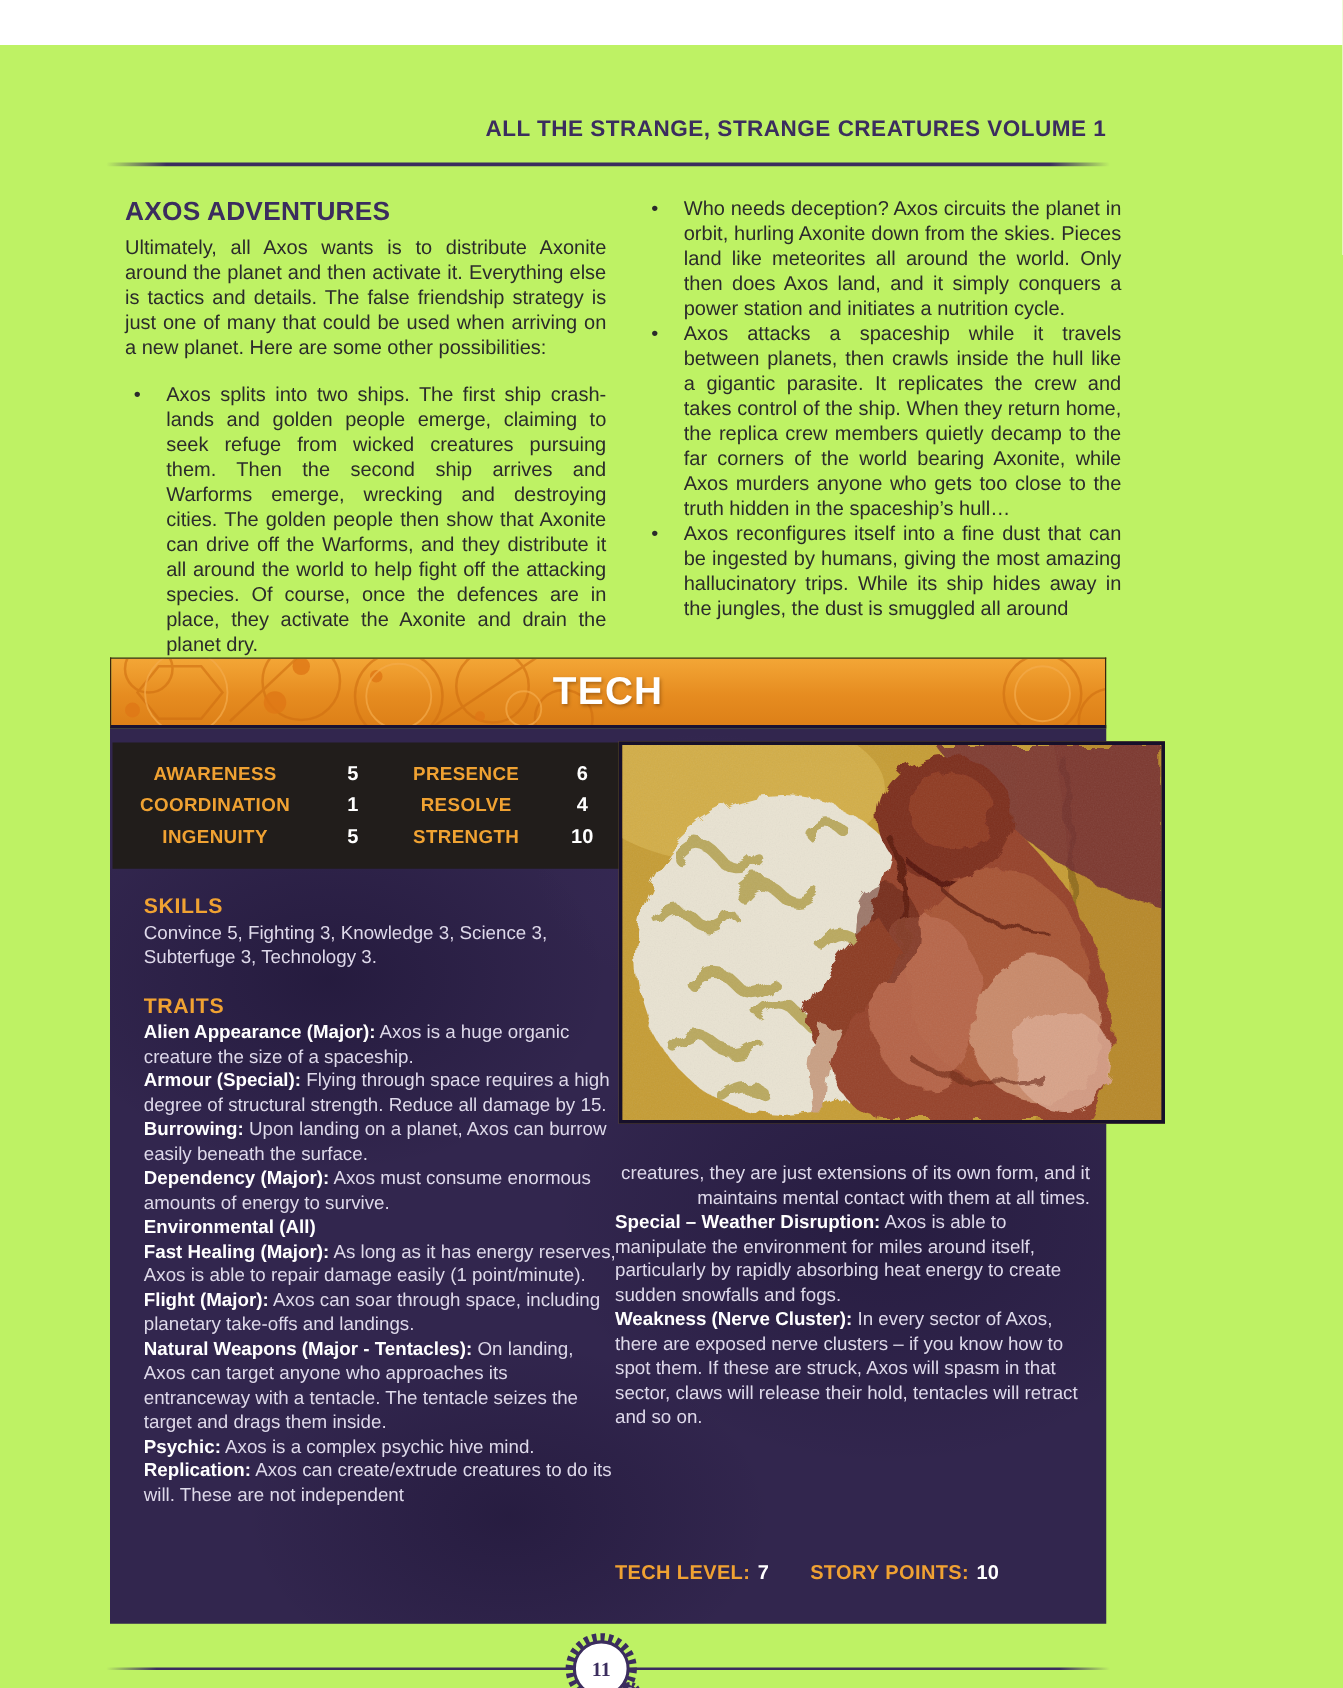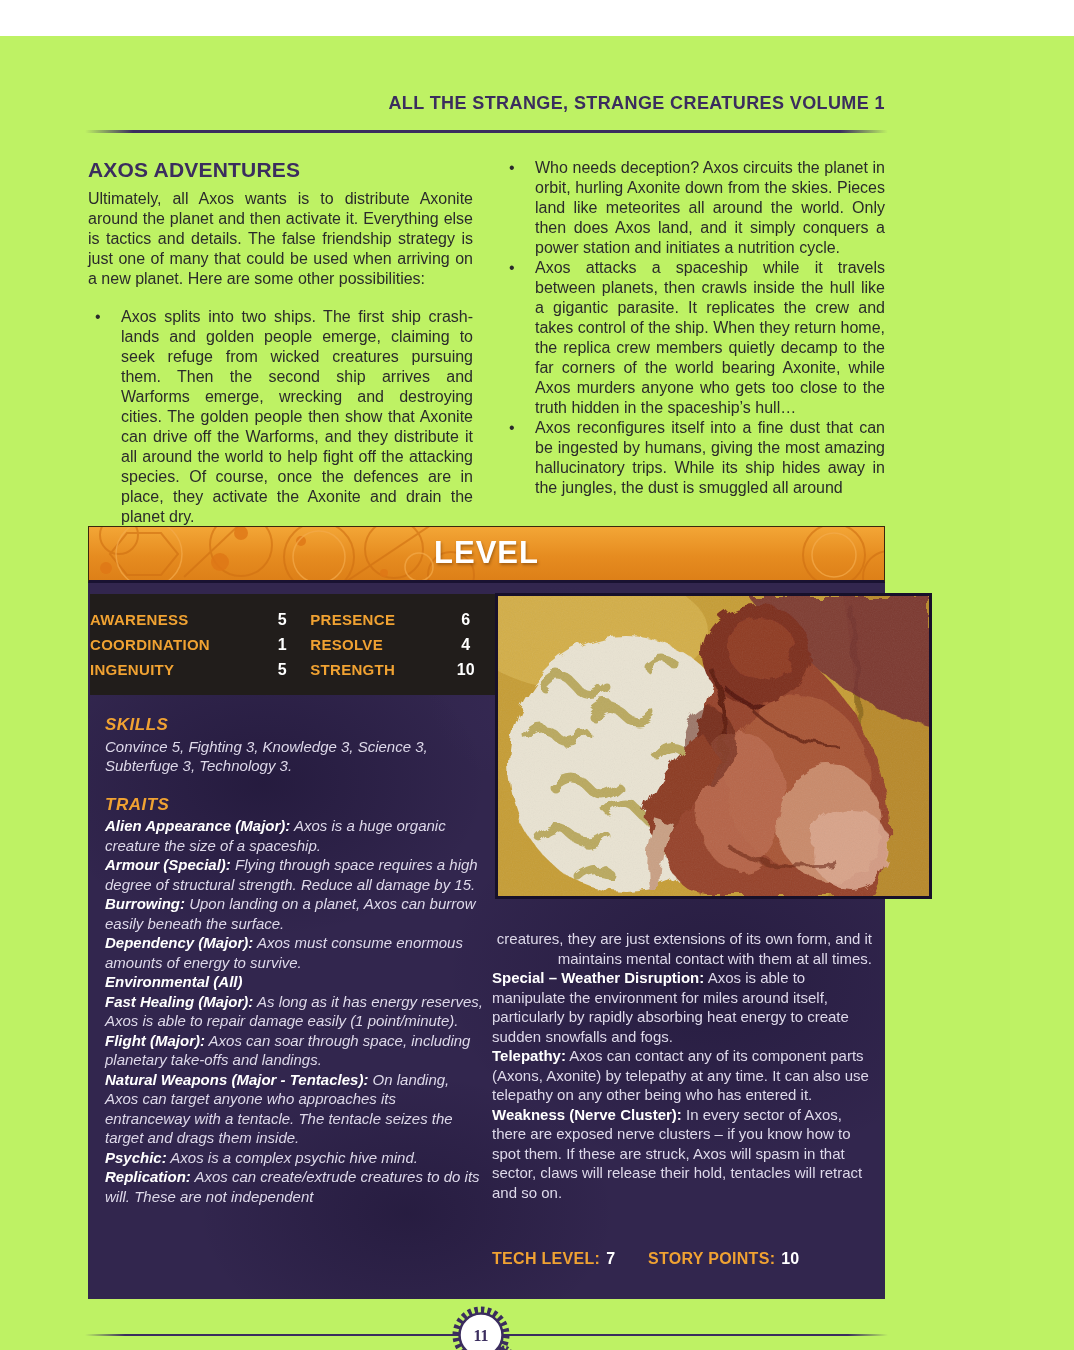--- a/index.html
+++ b/index.html
@@ -8,21 +8,21 @@
   .content{position:absolute;left:88px;top:0;width:797px;height:1350px;}
 
   
   .page-header{position:absolute;top:57px;left:0;width:100%;text-align:right;
       font-weight:bold;font-size:18px;letter-spacing:.4px;color:#3b2d5e;font-stretch:condensed;}
   .header-rule{position:absolute;top:94px;left:-3px;width:803px;height:3px;
       background:linear-gradient(90deg,rgba(59,45,94,0) 0%,#3b2d5e 6%,#3b2d5e 94%,rgba(59,45,94,0) 100%);
       border-radius:2px;}
 
   
-  .cols{position:absolute;top:122px;left:0;width:797px;display:flex;gap:29px;}
+  .cols{position:absolute;top:122px;left:12px;width:797px;display:flex;gap:29px;}
   .col-l{width:385px;}
   .col-r{width:383px;}
   .sect-title{margin:0 0 7px 0;font-size:21px;font-weight:bold;color:#3b2d5e;
       letter-spacing:.2px;font-stretch:condensed;}
   .bodytext{margin:0;font-size:16px;line-height:20px;color:#2b2b2b;text-align:justify;}
   .bullet{display:flex;font-size:16px;line-height:20px;color:#2b2b2b;}
   .bullet .dot{flex:none;width:33px;padding-left:7px;box-sizing:border-box;}
   .bullet .btxt{flex:1;text-align:justify;}
   .col-l .bullet{margin-top:18px;}
 
@@ -37,28 +37,28 @@
       text-shadow:1px 2px 3px rgba(90,45,0,.45);}
   .panel-body{position:relative;height:716px;background-color:#32264e;
       background-image:
         radial-gradient(ellipse 320px 220px at 22% 28%,rgba(14,7,34,.35),rgba(14,7,34,0) 70%),
         radial-gradient(ellipse 380px 280px at 78% 55%,rgba(14,7,34,.30),rgba(14,7,34,0) 70%),
         radial-gradient(ellipse 300px 200px at 40% 88%,rgba(14,7,34,.30),rgba(14,7,34,0) 70%),
         radial-gradient(ellipse 200px 150px at 60% 15%,rgba(90,70,140,.12),rgba(90,70,140,0) 70%);}
 
   .statbox{position:absolute;left:2px;top:11px;width:406px;height:101px;background:#211d1b;
       display:grid;grid-template-columns:1.9fr .65fr 1.45fr .7fr;align-content:center;row-gap:7px;}
-  .sl{color:#f0a232;font-weight:bold;font-size:15px;text-align:left;letter-spacing:.3px;font-stretch:condensed;}
+  .sl{color:#f0a232;font-weight:bold;font-size:15px;text-align:center;letter-spacing:.3px;font-stretch:condensed;}
   .sv{color:#ffffff;font-weight:bold;font-size:16px;text-align:center;}
 
   .creature{position:absolute;left:407px;top:10px;width:437px;height:306px;
       border:3px solid #17102a;box-sizing:border-box;background:#c49b33;}
   .creature svg{display:block;width:100%;height:100%;}
 
-  .pleft{position:absolute;left:17px;top:132px;width:380px;font-style:italic;}
+  .pleft{position:absolute;left:27px;top:132px;width:380px;}
   .pright{position:absolute;left:404px;top:346px;width:380px;}
   .ptext{font-size:15px;line-height:19.5px;color:#ded9ea;}
   .sec-head{margin:0 0 2px 0;font-size:17px;font-weight:bold;color:#f0a232;
       letter-spacing:.5px;font-stretch:condensed;}
   .skills-text{margin:0 0 19px 0;}
   .trait{margin:0;}
   .tname{color:#ffffff;}
   .cont-para{margin:0;text-align:right;}
 
   .techrow{position:absolute;left:404px;top:667px;font-size:16px;font-weight:bold;}
@@ -136,21 +136,21 @@
             <circle cx="212" cy="14" r="5"></circle>
             <circle cx="295" cy="46" r="4"></circle>
           </g>
           <g fill="none" stroke="#f4ab4b" stroke-width="1.5" opacity="0.7">
             <circle cx="230" cy="30" r="26"></circle>
             <circle cx="60" cy="27" r="33"></circle>
             <circle cx="330" cy="40" r="14"></circle>
             <circle cx="745" cy="28" r="22"></circle>
           </g>
         </svg>
-        <div class="banner-title">LEVEL</div>
+        <div class="banner-title">TECH</div>
       </div>
 
       <div class="panel-body">
 
         <div class="statbox">
 
             <span class="sl">AWARENESS</span>
             <span class="sv">5</span>
             <span class="sl">PRESENCE</span>
             <span class="sv">6</span>
@@ -247,21 +247,20 @@
               <p class="trait"><b class="tname">Replication:</b> <span class="tdesc">Axos can create/extrude creatures to do its will. These are not independent</span></p>
             </div>
         </div>
 
         <div class="pright ptext">
           <p class="cont-para">creatures, they are just extensions of its own form, and it maintains mental contact with them at all times.</p>
           <div>
 
               <p class="trait"><b class="tname">Special – Weather Disruption:</b> <span class="tdesc">Axos is able to manipulate the environment for miles around itself, particularly by rapidly absorbing heat energy to create sudden snowfalls and fogs.</span></p>
 
-              <p class="trait"><b class="tname">Telepathy:</b> <span class="tdesc">Axos can contact any of its component parts (Axons, Axonite) by telepathy at any time. It can also use telepathy on any other being who has entered it.</span></p>
 
               <p class="trait"><b class="tname">Weakness (Nerve Cluster):</b> <span class="tdesc">In every sector of Axos, there are exposed nerve clusters – if you know how to spot them. If these are struck, Axos will spasm in that sector, claws will release their hold, tentacles will retract and so on.</span></p>
             </div>
         </div>
 
         <div class="techrow">
           <span class="tl-label">TECH LEVEL:</span><span class="tl-value">7</span><span class="sp-label">STORY POINTS:</span><span class="sp-value">10</span>
         </div>
 
       </div>

